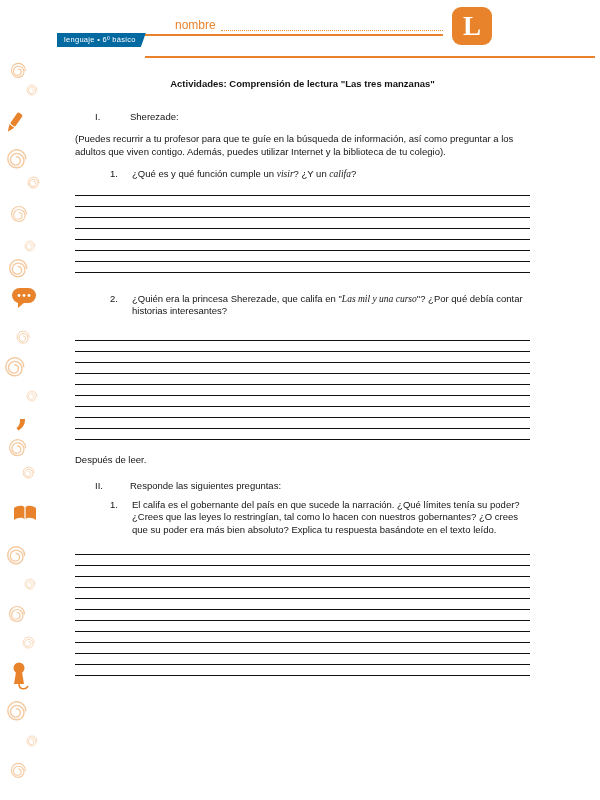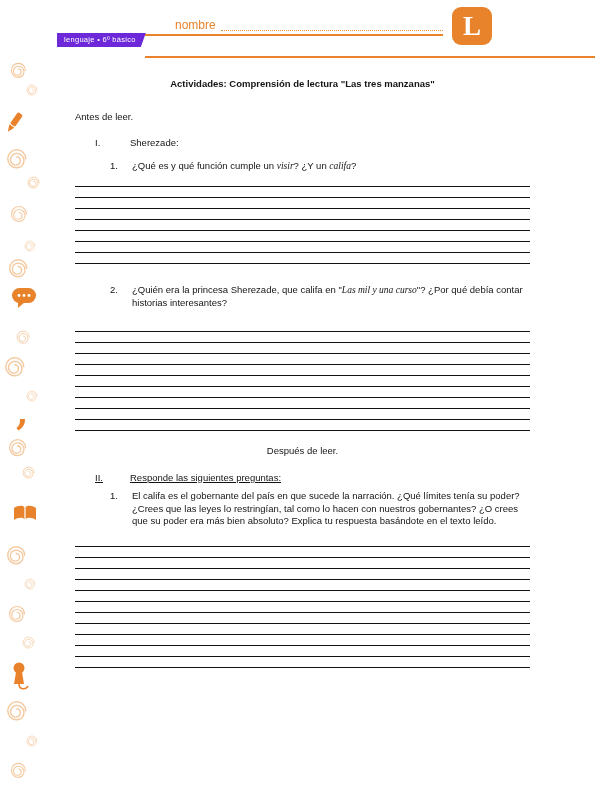--- a/index.html
+++ b/index.html
@@ -6,21 +6,21 @@
   html,body { width:600px; height:800px; }
   body { font-family:"Liberation Sans", sans-serif; background:#ffffff; color:#141414; }
   .page { position:relative; width:600px; height:800px; background:#ffffff; overflow:hidden; }
 
   
   .deco-strip { position:absolute; left:0; top:0; width:55px; height:800px; }
 
   
   .badge {
     position:absolute; left:57px; top:33px; height:14px;
-    background:#6d28d9; color:#ffffff; font-size:7.5px; line-height:14px;
+    background:#0369a1; color:#ffffff; font-size:7.5px; line-height:14px;
     padding:0 10px 0 7px; letter-spacing:.3px;
     clip-path: polygon(0 0, 100% 0, calc(100% - 5px) 100%, 0 100%);
   }
 
   
   .header-form { position:absolute; left:175px; top:18px; width:268px; }
   .h-row { display:flex; align-items:flex-end; height:13px; margin-bottom:3px; }
   .h-label { color:#e8832c; font-size:12px; margin-right:5px; line-height:11px; }
   .dots { flex:1; border-bottom:1.5px dotted #e8932c; height:10px; }
   .dots.short { flex:0.55; margin-right:10px; }
@@ -42,22 +42,22 @@
   .roman-row { display:flex; padding-left:20px; margin-bottom:10px; }
   .roman { width:35px; }
   .instructions { margin-bottom:10px; }
   .question { display:flex; margin-left:35px; margin-bottom:4px; }
   .qnum { width:22px; flex:0 0 22px; }
   .qtext { flex:1; }
   .qtext em { font-style:italic;font-family:Liberation Serif, serif; }
   .answer-lines { margin-bottom:20px; }
   .answer-lines.mid { margin-bottom:14px; }
   .answer-line { height:11px; border-bottom:1px solid #111111; }
-  .after-heading { margin-top:0; margin-bottom:14px;text-align:center; }
-  .roman-row.two { margin-bottom:6px;text-decoration:underline; }
+  .after-heading { margin-top:0; margin-bottom:14px; }
+  .roman-row.two { margin-bottom:6px; }
   .question.long { margin-bottom:8px; }
   .q2 { margin-bottom:12px; }
 </style>
 </head>
 <body>
 
 <div class="page">
 
   <div class="deco-strip">
     <svg width="55" height="800" viewBox="0 0 55 800">
@@ -122,27 +122,27 @@
   <div class="long-rule"></div>
 
   <div class="logo">
     <span>L</span>
   </div>
 
   <div class="content">
 
     <h1 class="title">Actividades: Comprensión de lectura "Las tres manzanas"</h1>
 
-    <p class="section-heading">Antes de leer.</p>
 
     <div class="roman-row">
       <span class="roman">I.</span>
       <span>Sherezade:</span>
     </div>
 
+    <p class="instructions">(Puedes recurrir a tu profesor para que te guíe en la búsqueda de información, así como preguntar a los adultos que viven contigo. Además, puedes utilizar Internet y la biblioteca de tu colegio).</p>
 
     <div class="question">
       <span class="qnum">1.</span>
       <p class="qtext"><span>¿Qué es y qué función cumple un </span><em>visir</em><span>? ¿Y un </span><em>califa</em><span>?</span></p>
     </div>
     <div class="answer-lines">
         <div class="answer-line"></div>
         <div class="answer-line"></div>
         <div class="answer-line"></div>
         <div class="answer-line"></div>

